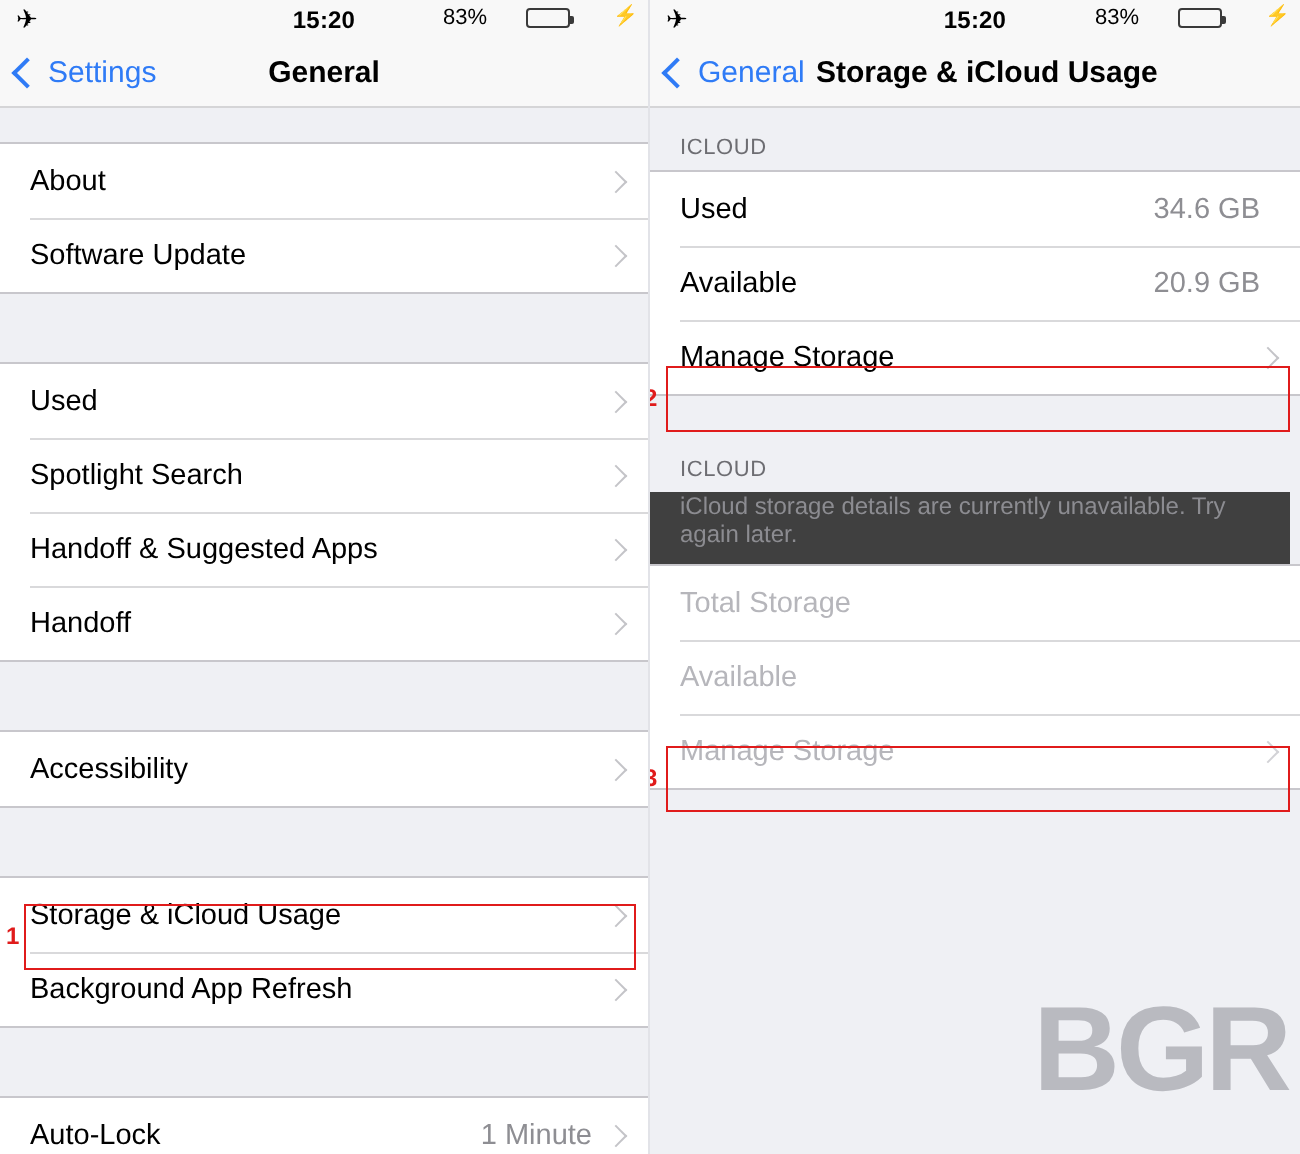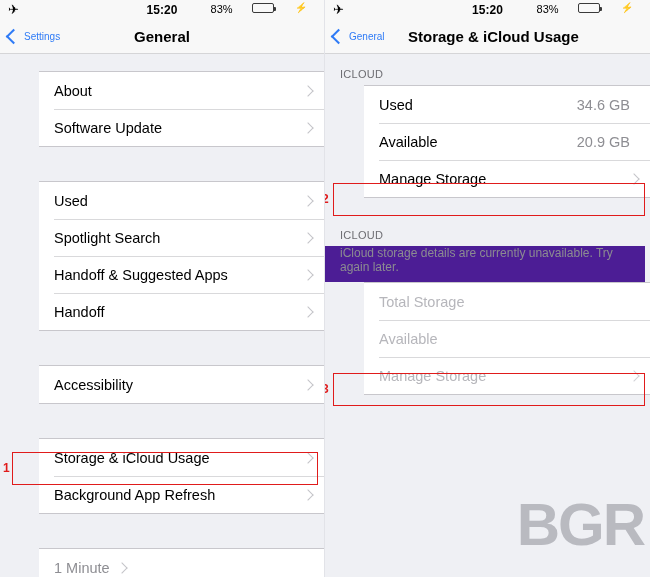--- a/index.html
+++ b/index.html
@@ -52,22 +52,23 @@
     left: 0; right: 0;
     text-align: center;
     font-size: 12px;
     font-weight: bold;
     letter-spacing: 0.1px;
     color: #000;
     top: 3px;
   }
   .sb-right {
     position: absolute;
-    right: 16px; top: 3px;
-    display: flex;
+    right: 5px; top: 3px;
+    display: flex;
+    align-items: center;
     gap: 19px;
     font-size: 11px;
     color: #000;
   }
   .batt {
     width: 22px; height: 10px;
     border: 1px solid #3a3a3a;
     border-radius: 2px;
     position: relative;
     box-sizing: border-box;
@@ -94,21 +95,21 @@
     background: #f8f8f8;
     border-bottom: 1px solid #d5d5d7;
     position: relative;
     display: flex;
     align-items: center;
   }
   .nav-back {
     display: flex;
     align-items: center;
     color: #2f7bf6;
-    font-size: 10px;
+    font-size: 15px;
     position: absolute;
     left: 6px;
     cursor: pointer;
     white-space: nowrap;
     justify-content: center;
   }
   .chev-back {
     width: 9px; height: 9px;
     border-left: 2.2px solid #2f7bf6;
     border-bottom: 2.2px solid #2f7bf6;
@@ -127,21 +128,21 @@
   .right .nav-title { left: 83px; }
 
   
   .tableview {
     background: #eff0f4;
     height: 524px;
     position: relative;
     overflow: hidden;
   }
   .gap { background: #eff0f4; }
-  .group { background: #fff; border-top: 1px solid #c8c7cc; border-bottom: 1px solid #c8c7cc; margin-left: 39px; }
+  .group { background: #fff; border-top: 1px solid #c8c7cc; border-bottom: 1px solid #c8c7cc; }
   .row {
     height: 37px;
     background: #fff;
     display: flex;
     align-items: center;
     padding-left: 15px;
     padding-right: 12px;
     position: relative;
     font-size: 14.5px;
     color: #000;
@@ -171,21 +172,21 @@
     font-size: 11px;
     color: #6d6d72;
     letter-spacing: 0.3px;
     background: #eff0f4;
   }
   .sect-note {
     padding: 0 15px 8px 15px;
     font-size: 12px;
     color: #8c8c91;
     line-height: 14px;
-    background: #4c1d95;
+    background: #404040;
     max-width: 290px;
   }
 
   
   .anno-box {
     position: absolute;
     border: 1.6px solid #e01b1b;
     box-sizing: border-box;
     pointer-events: none;
     z-index: 20;
@@ -294,20 +295,21 @@
         <div class="row">
           <span class="label">Background App Refresh</span>
           <span class="chev"></span>
         </div>
       </div>
 
       <div class="gap" style="height:34px"></div>
 
       <div class="group">
         <div class="row">
+          <span class="label">Auto-Lock</span>
           <span class="value">1 Minute</span>
           <span class="chev"></span>
         </div>
       </div>
 
     </div>
 
     <div class="anno-num" style="left:3px; top:461px;">1</div>
     <div class="anno-box" style="left:12px; top:452px; width:306px; height:33px;"></div>
   </div>

